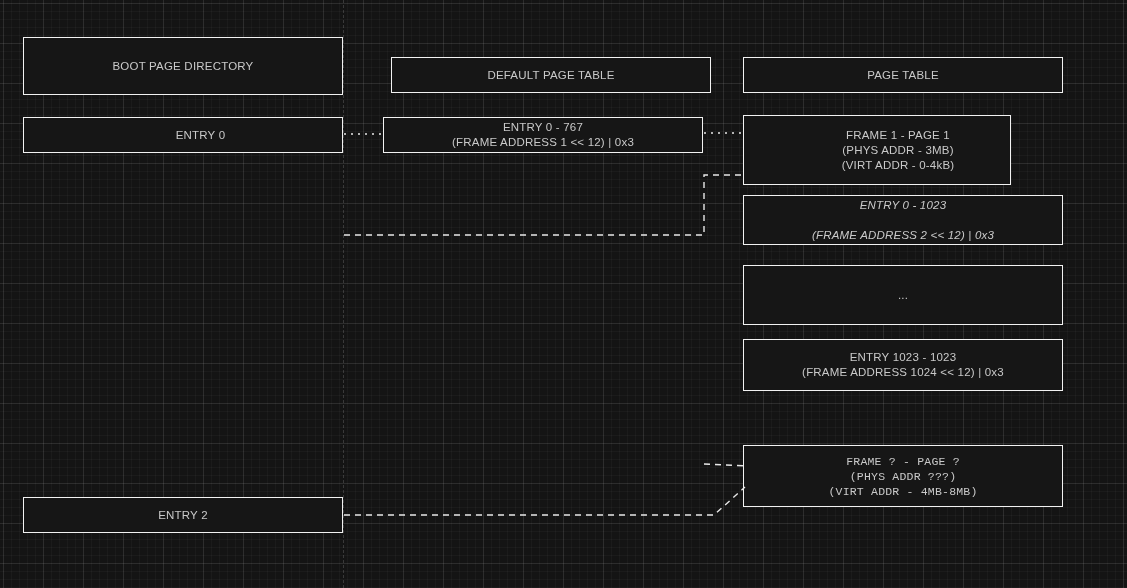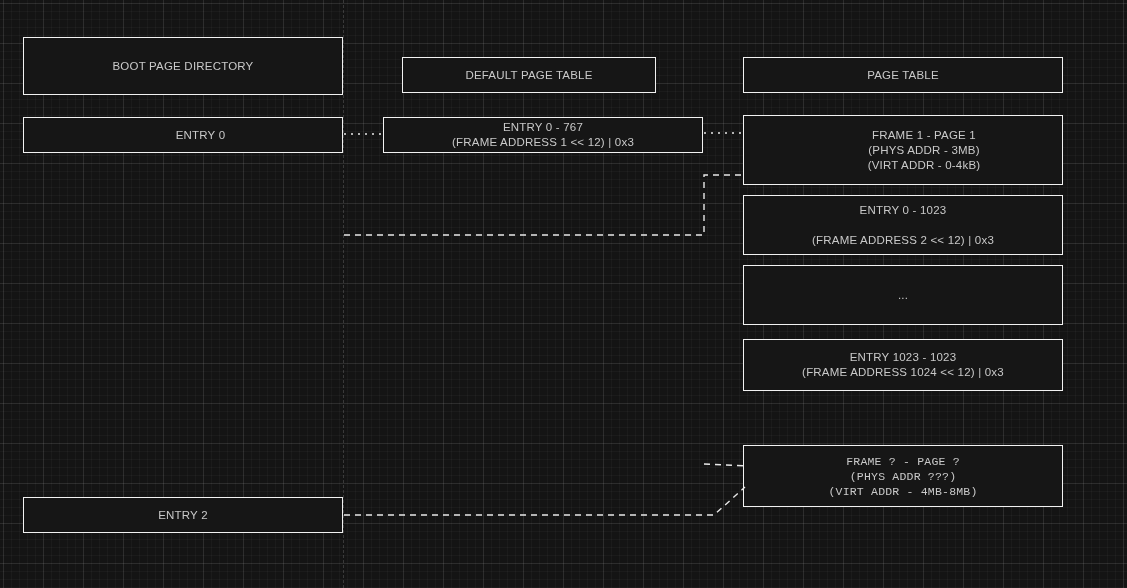--- a/index.html
+++ b/index.html
@@ -71,33 +71,33 @@
 
   <div class="guide-v" style="left:343px;"></div>
 
   <div class="node" style="left:23px; top:37px; width:320px; height:58px;">BOOT PAGE DIRECTORY</div>
 
   <div class="node" style="left:23px; top:117px; width:320px; height:36px;padding-left:41px;">ENTRY 0</div>
 
 
   <div class="node" style="left:23px; top:497px; width:320px; height:36px;text-align:right;">ENTRY 2</div>
 
-  <div class="node" style="left:402px; top:57px; width:254px; height:36px;">DEFAULT PAGE TABLE</div>
+  <div class="node" style="left:391px; top:57px; width:320px; height:36px;">DEFAULT PAGE TABLE</div>
 
   <div class="node" style="left:383px; top:117px; width:320px; height:36px;">ENTRY 0 - 767
 (FRAME ADDRESS 1 &lt;&lt; 12) | 0x3</div>
 
 
   <div class="node" style="left:743px; top:57px; width:320px; height:36px;">PAGE TABLE</div>
 
-  <div class="node" style="left:743px; top:115px; width:320px; height:70px;padding-left:48px;">FRAME 1 - PAGE 1
+  <div class="node" style="left:743px; top:115px; width:268px; height:70px;padding-left:48px;">FRAME 1 - PAGE 1
 (PHYS ADDR - 3MB)
 (VIRT ADDR - 0-4kB)</div>
 
-  <div class="node" style="left:743px; top:195px; width:320px; height:60px;">ENTRY 0 - 1023
+  <div class="node" style="left:743px; top:195px; width:320px; height:50px;font-style:italic;">ENTRY 0 - 1023
 
 (FRAME ADDRESS 2 &lt;&lt; 12) | 0x3</div>
 
   <div class="node" style="left:743px; top:265px; width:320px; height:60px;">...</div>
 
   <div class="node" style="left:743px; top:339px; width:320px; height:52px;">ENTRY 1023 - 1023
 (FRAME ADDRESS 1024 &lt;&lt; 12) | 0x3</div>
 
   <div class="node" style="left:743px; top:445px; width:320px; height:62px;font-family:Liberation Mono, monospace;">FRAME ? - PAGE ?
 (PHYS ADDR ???)

